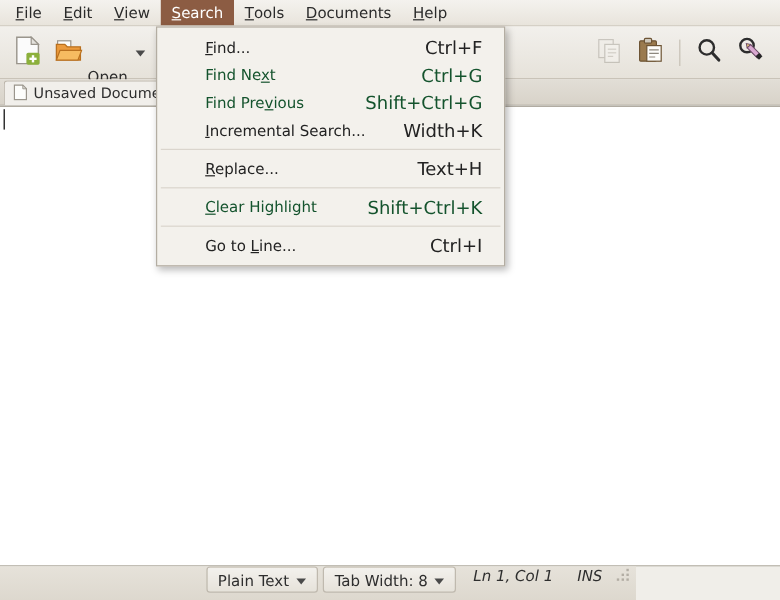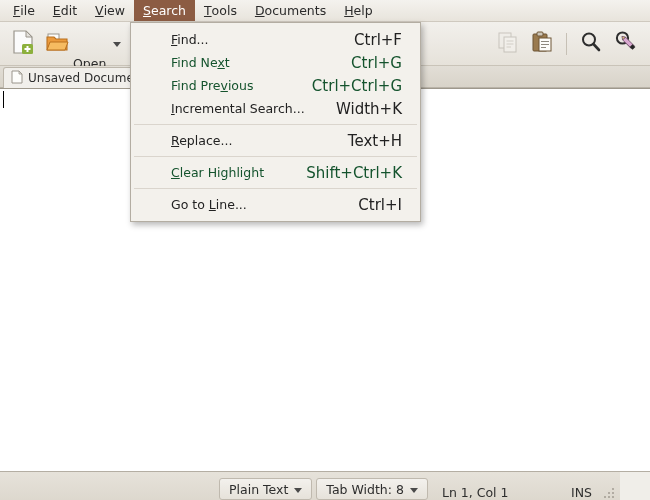--- a/index.html
+++ b/index.html
@@ -102,36 +102,36 @@
   }
   #caret {
     position: absolute; left: 3px; top: 2px;
     width: 1px; height: 17px;
     background: #000000;
   }
 
   
   #statusbar {
     position: absolute; left: 0; top: 472px;
-    width: 620px; height: 28px;
+    width: 530px; height: 28px;
     background: linear-gradient(to bottom, #e6e2da 0%, #ddd8ce 100%);
-    display: flex; align-items: flex-end;
+    display: flex; align-items: flex-start;
     font-size: 12.5px;
   }
   .sb-combo {
     display: flex; align-items: center; gap: 6px;
     height: 22px; padding: 0 9px;
     background: linear-gradient(to bottom, #f3f1ed 0%, #e6e2da 100%);
     border: 1px solid #bfb9ae;
     border-radius: 3px;
     margin-right: 4px;
     white-space: nowrap;
     cursor: default;
   }
-  .sb-text { padding: 0 10px; white-space: nowrap; }
+  .sb-text { padding: 0 10px; white-space: nowrap; font-style: italic; }
   .sb-chev {
     width: 0; height: 0;
     border-left: 4px solid transparent;
     border-right: 4px solid transparent;
     border-top: 5px solid #4a4a4a;
     margin-top: 2px;
   }
   #sb-left-pad { width: 219px; }
   #grip { width: 14px; height: 14px; margin-right: 4px; opacity: .55; }
 
@@ -317,21 +317,21 @@
       <div class="mi">
         <span class="mi-label"><span class="mn">F</span>ind...</span>
         <span class="mi-accel">Ctrl+F</span>
       </div>
       <div class="mi disabled">
         <span class="mi-label">Find Ne<span class="mn">x</span>t</span>
         <span class="mi-accel">Ctrl+G</span>
       </div>
       <div class="mi disabled">
         <span class="mi-label">Find Pre<span class="mn">v</span>ious</span>
-        <span class="mi-accel">Ctrl+Ctrl+G</span>
+        <span class="mi-accel">Shift+Ctrl+G</span>
       </div>
       <div class="mi">
         <span class="mi-label"><span class="mn">I</span>ncremental Search...</span>
         <span class="mi-accel">Width+K</span>
       </div>
       <div class="mi-sep"></div>
       <div class="mi">
         <span class="mi-label"><span class="mn">R</span>eplace...</span>
         <span class="mi-accel">Text+H</span>
       </div>

